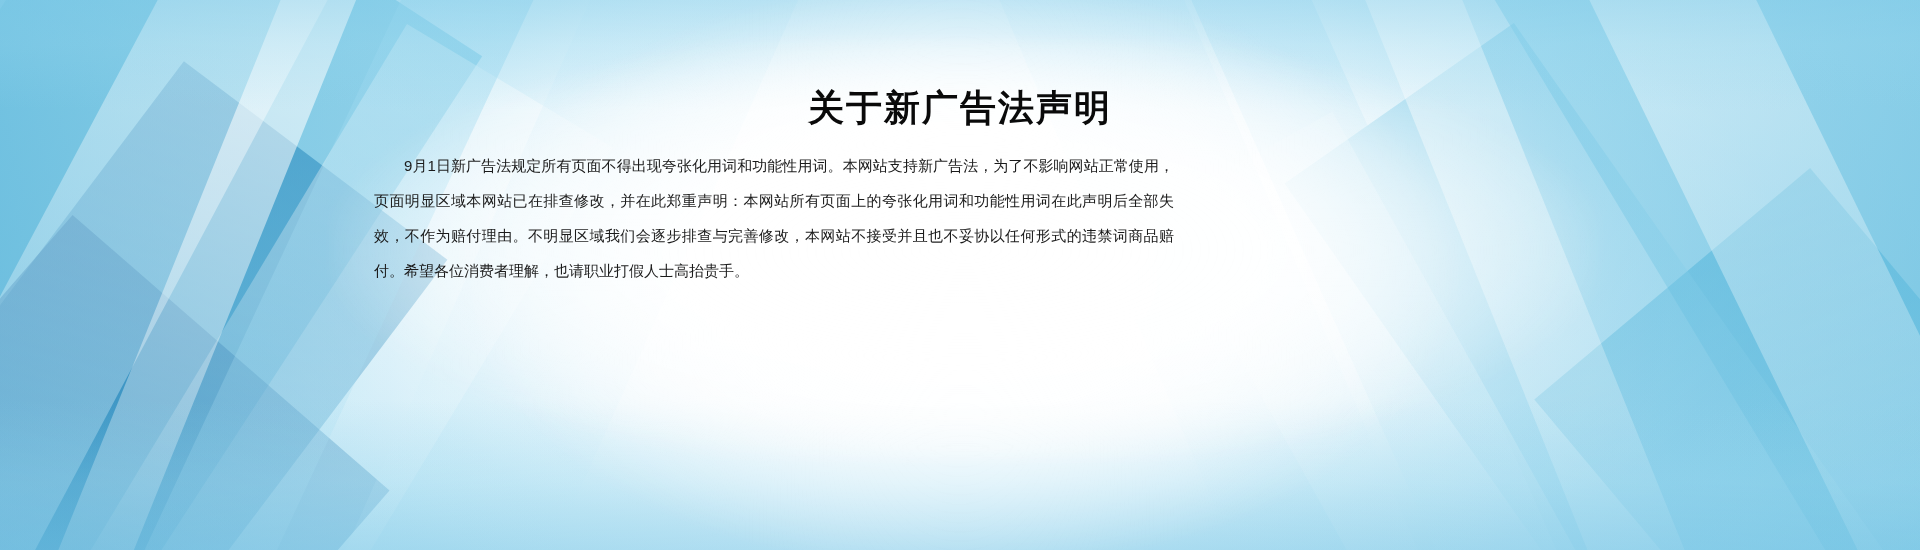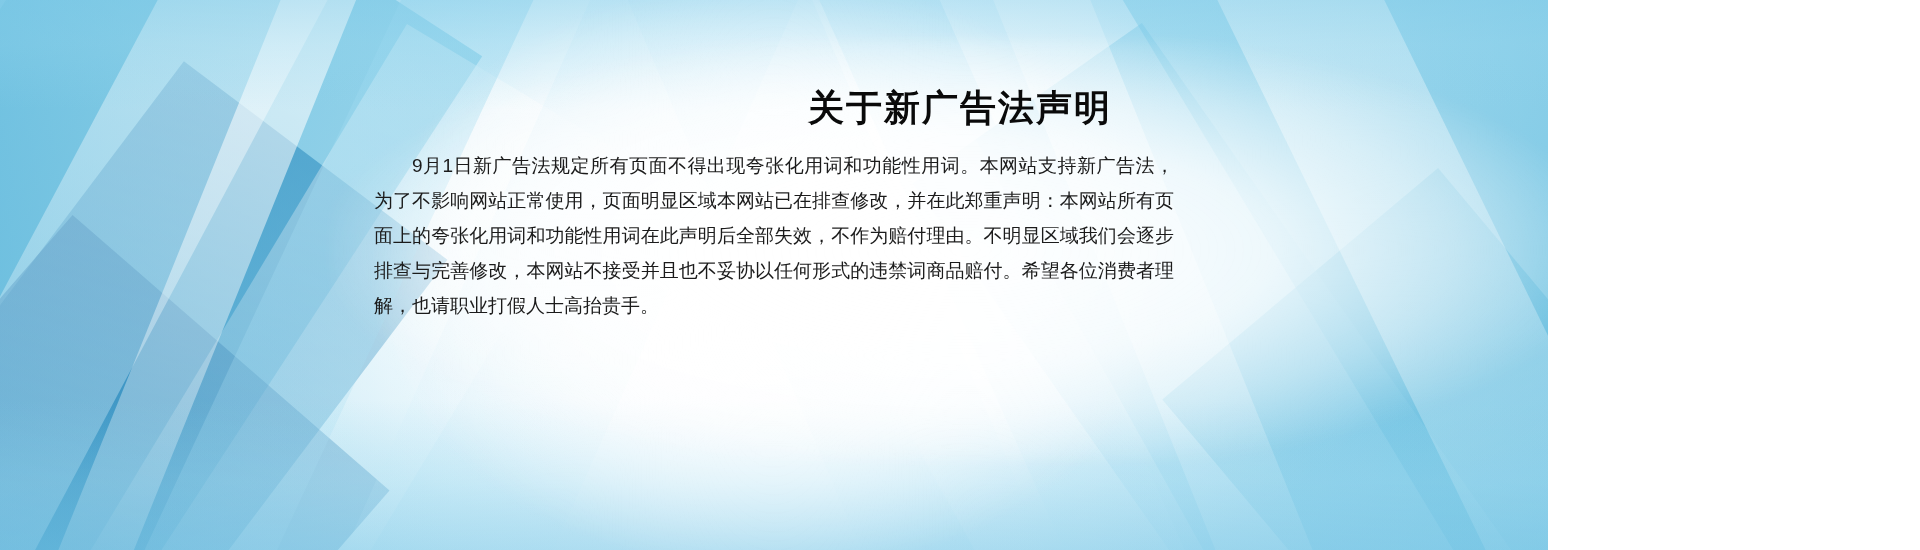--- a/index.html
+++ b/index.html
@@ -8,21 +8,21 @@
   }
   body {
     width: 1920px;
     height: 550px;
     overflow: hidden;
     font-family: "Liberation Sans", "DejaVu Sans", sans-serif;
   }
 
   #stage {
     position: relative;
-    width: 1548px;
+    width: 1920px;
     height: 550px;
     overflow: hidden;
     background: #bfe4f3;
   }
 
   
   .bg-layer {
     position: absolute;
     inset: 0;
     overflow: hidden;
@@ -231,21 +231,21 @@
   .statement-body {
     position: absolute;
     left: 374px;
     top: 148px;
     width: 800px;
     color: #1b1b1b;
   }
 
   .para {
     margin: 0;
-    font-size: 19px;
+    font-size: 15px;
     line-height: 35px;
     text-align: justify;
     text-justify: inter-ideograph;
   }
 
   .para-main {
     text-indent: 2em;
   }
 
   .para-note {

